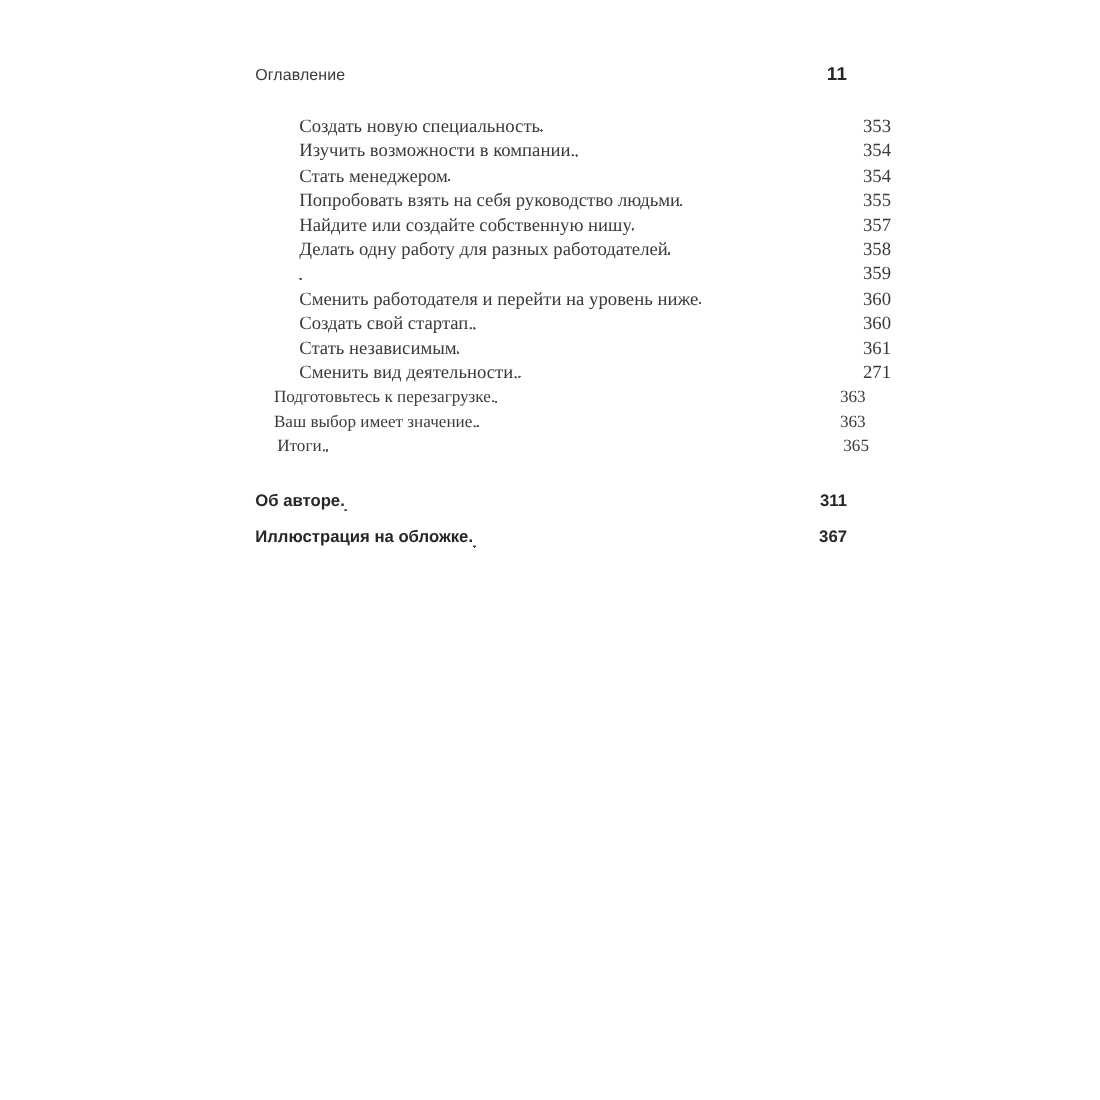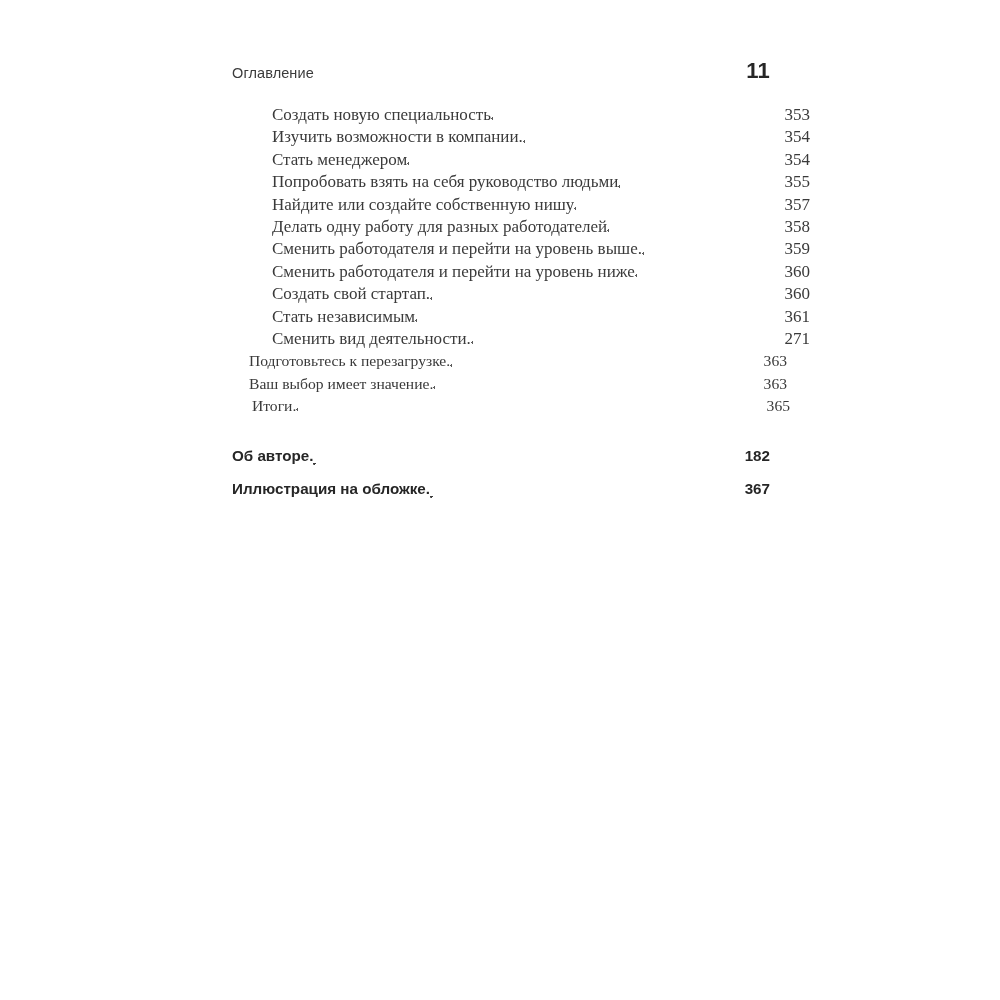--- a/index.html
+++ b/index.html
@@ -31,21 +31,21 @@
     font-family: "Liberation Sans", "DejaVu Sans", sans-serif;
   }
 
   .running-head-title {
     font-size: 14.5px;
     color: #3b3b3b;
     letter-spacing: 0.1px;
   }
 
   .running-head-folio {
-    font-size: 22px;
+    font-size: 17px;
     font-weight: bold;
     color: #262626;
     letter-spacing: 0.2px;
   }
 
   
   .toc {
     position: absolute;
     left: 232px;
     top: 104px;
@@ -158,21 +158,20 @@
         <span class="toc-entry-title">Найдите или создайте собственную нишу</span>
         <span class="toc-leader"></span>
         <span class="toc-page">357</span>
       </div>
       <div class="toc-entry level-3">
         <span class="toc-entry-title">Делать одну работу для разных работодателей</span>
         <span class="toc-leader"></span>
         <span class="toc-page">358</span>
       </div>
       <div class="toc-entry level-3">
-        <span class="toc-entry-title">Сменить работодателя и перейти на уровень выше.</span>
         <span class="toc-leader"></span>
         <span class="toc-page">359</span>
       </div>
       <div class="toc-entry level-3">
         <span class="toc-entry-title">Сменить работодателя и перейти на уровень ниже</span>
         <span class="toc-leader"></span>
         <span class="toc-page">360</span>
       </div>
       <div class="toc-entry level-3">
         <span class="toc-entry-title">Создать свой стартап.</span>
@@ -201,21 +200,21 @@
       </div>
       <div class="toc-entry level-2 nudge">
         <span class="toc-entry-title">Итоги.</span>
         <span class="toc-leader"></span>
         <span class="toc-page">365</span>
       </div>
       <div class="toc-gap"></div>
       <div class="toc-entry level-1">
         <span class="toc-entry-title">Об авторе.</span>
         <span class="toc-leader"></span>
-        <span class="toc-page">182</span>
+        <span class="toc-page">311</span>
       </div>
       <div class="toc-entry level-1">
         <span class="toc-entry-title">Иллюстрация на обложке.</span>
         <span class="toc-leader"></span>
         <span class="toc-page">367</span>
       </div>
     </div>
 
 </div>
 

